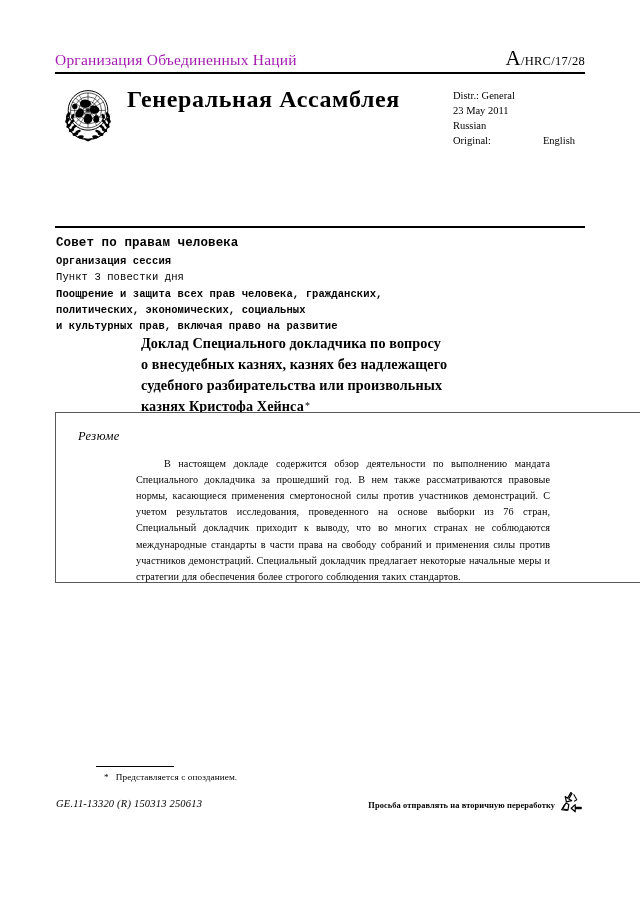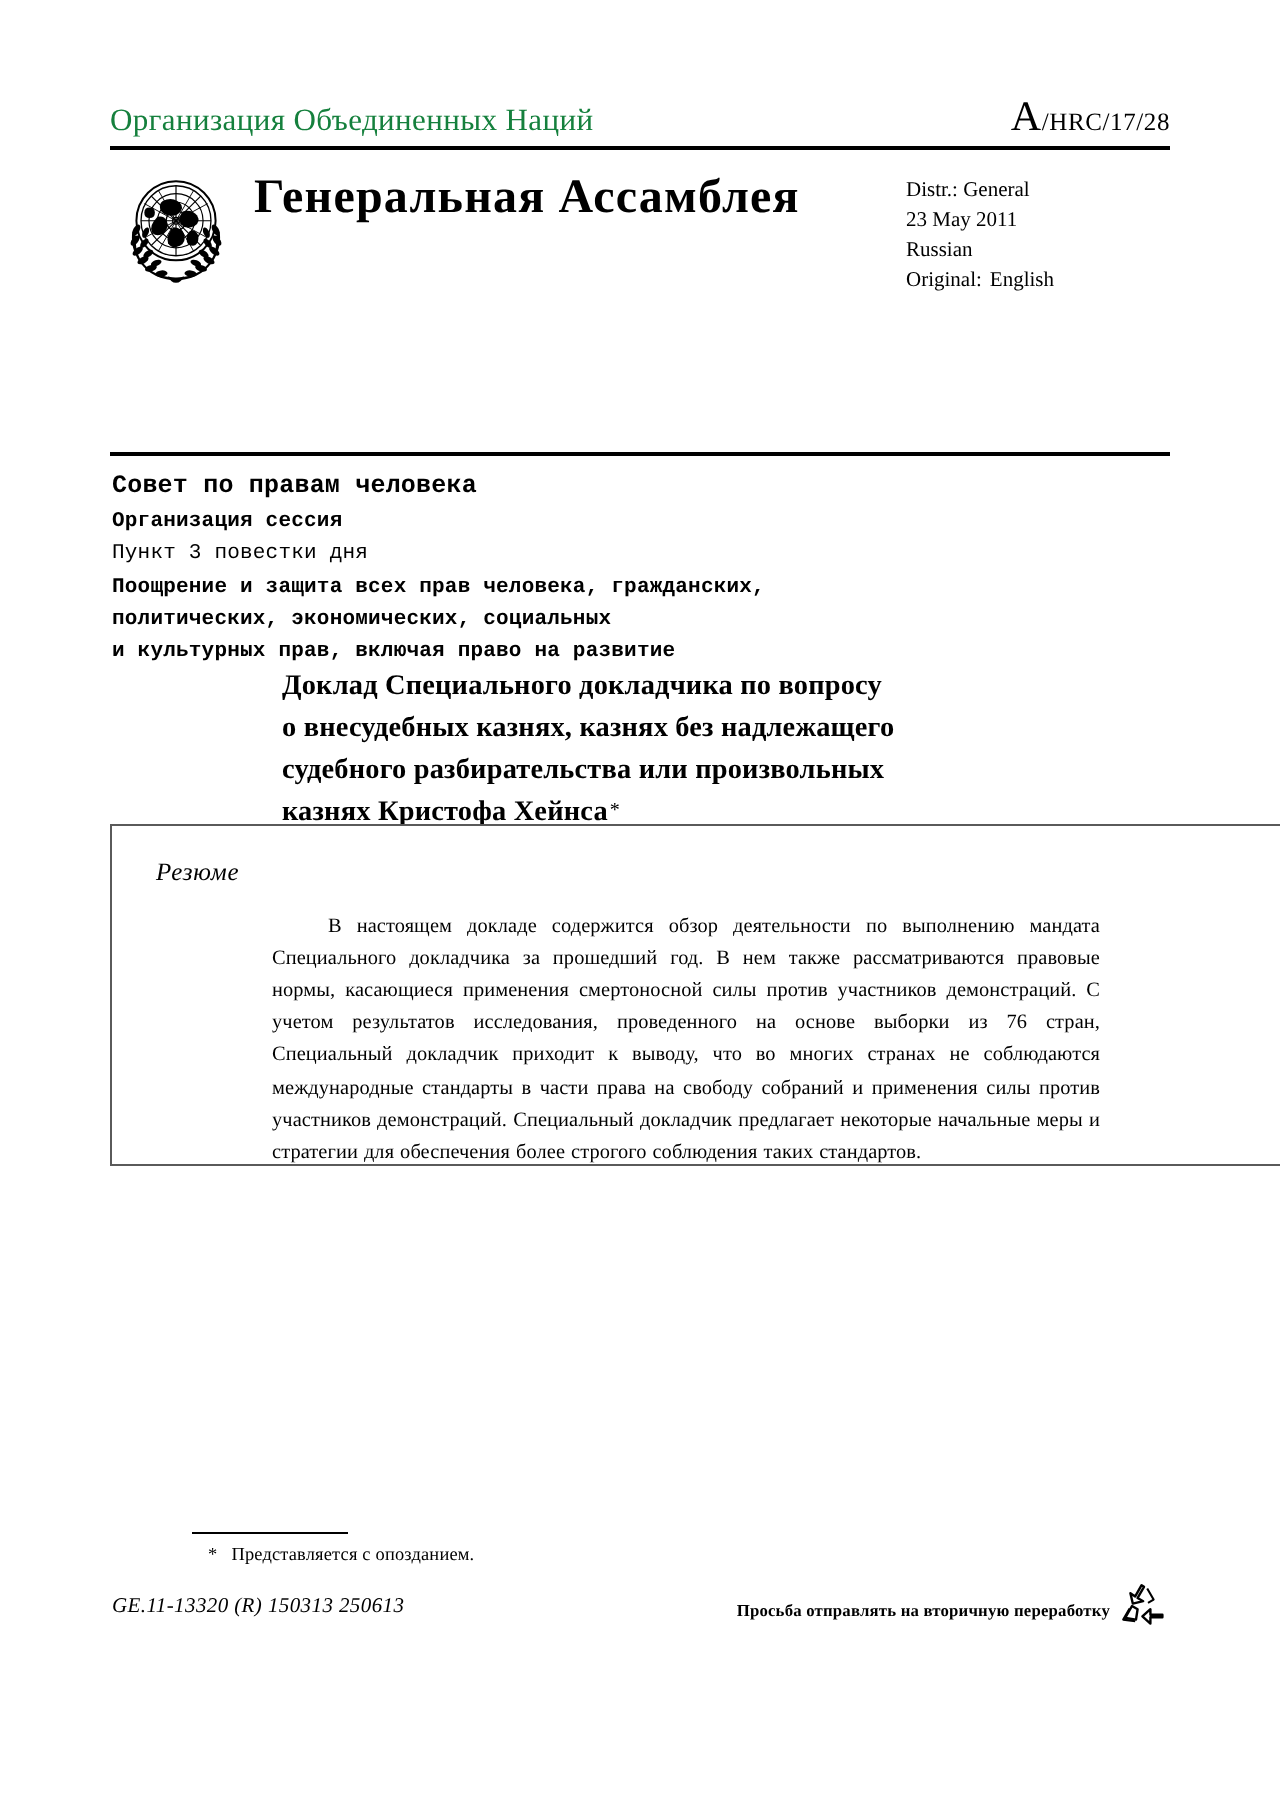--- a/index.html
+++ b/index.html
@@ -34,21 +34,21 @@
   }
   .masthead-row {
     display: flex;
     align-items: baseline;
     justify-content: space-between;
   }
   .org-name {
     font-family: "Liberation Serif", "DejaVu Serif", serif;
     font-size: 15.5px;
     letter-spacing: 0.2px;
-    color: #15803d;
+    color: #a21caf;
     white-space: nowrap;
   }
   .doc-symbol {
     font-family: "Liberation Serif", "DejaVu Serif", serif;
     font-size: 12.5px;
     letter-spacing: 0.3px;
     white-space: nowrap;
   }
   .doc-symbol .sym-lead {
     font-size: 21px;
@@ -87,21 +87,21 @@
   }
   .distr-block {
     margin-left: auto;
     margin-top: 9px;
     width: 132px;
     font-family: "Liberation Serif", "DejaVu Serif", serif;
     font-size: 10.5px;
     line-height: 1.42;
   }
   .distr-block div { white-space: nowrap; }
-  .distr-orig-lang { padding-left: 4px; }
+  .distr-orig-lang { padding-left: 4px; margin-left: 48px; }
 
   
   .rule-mid {
     position: absolute;
     left: 55px;
     top: 226px;
     width: 530px;
     border-top: 2.2px solid #000;
   }
 

